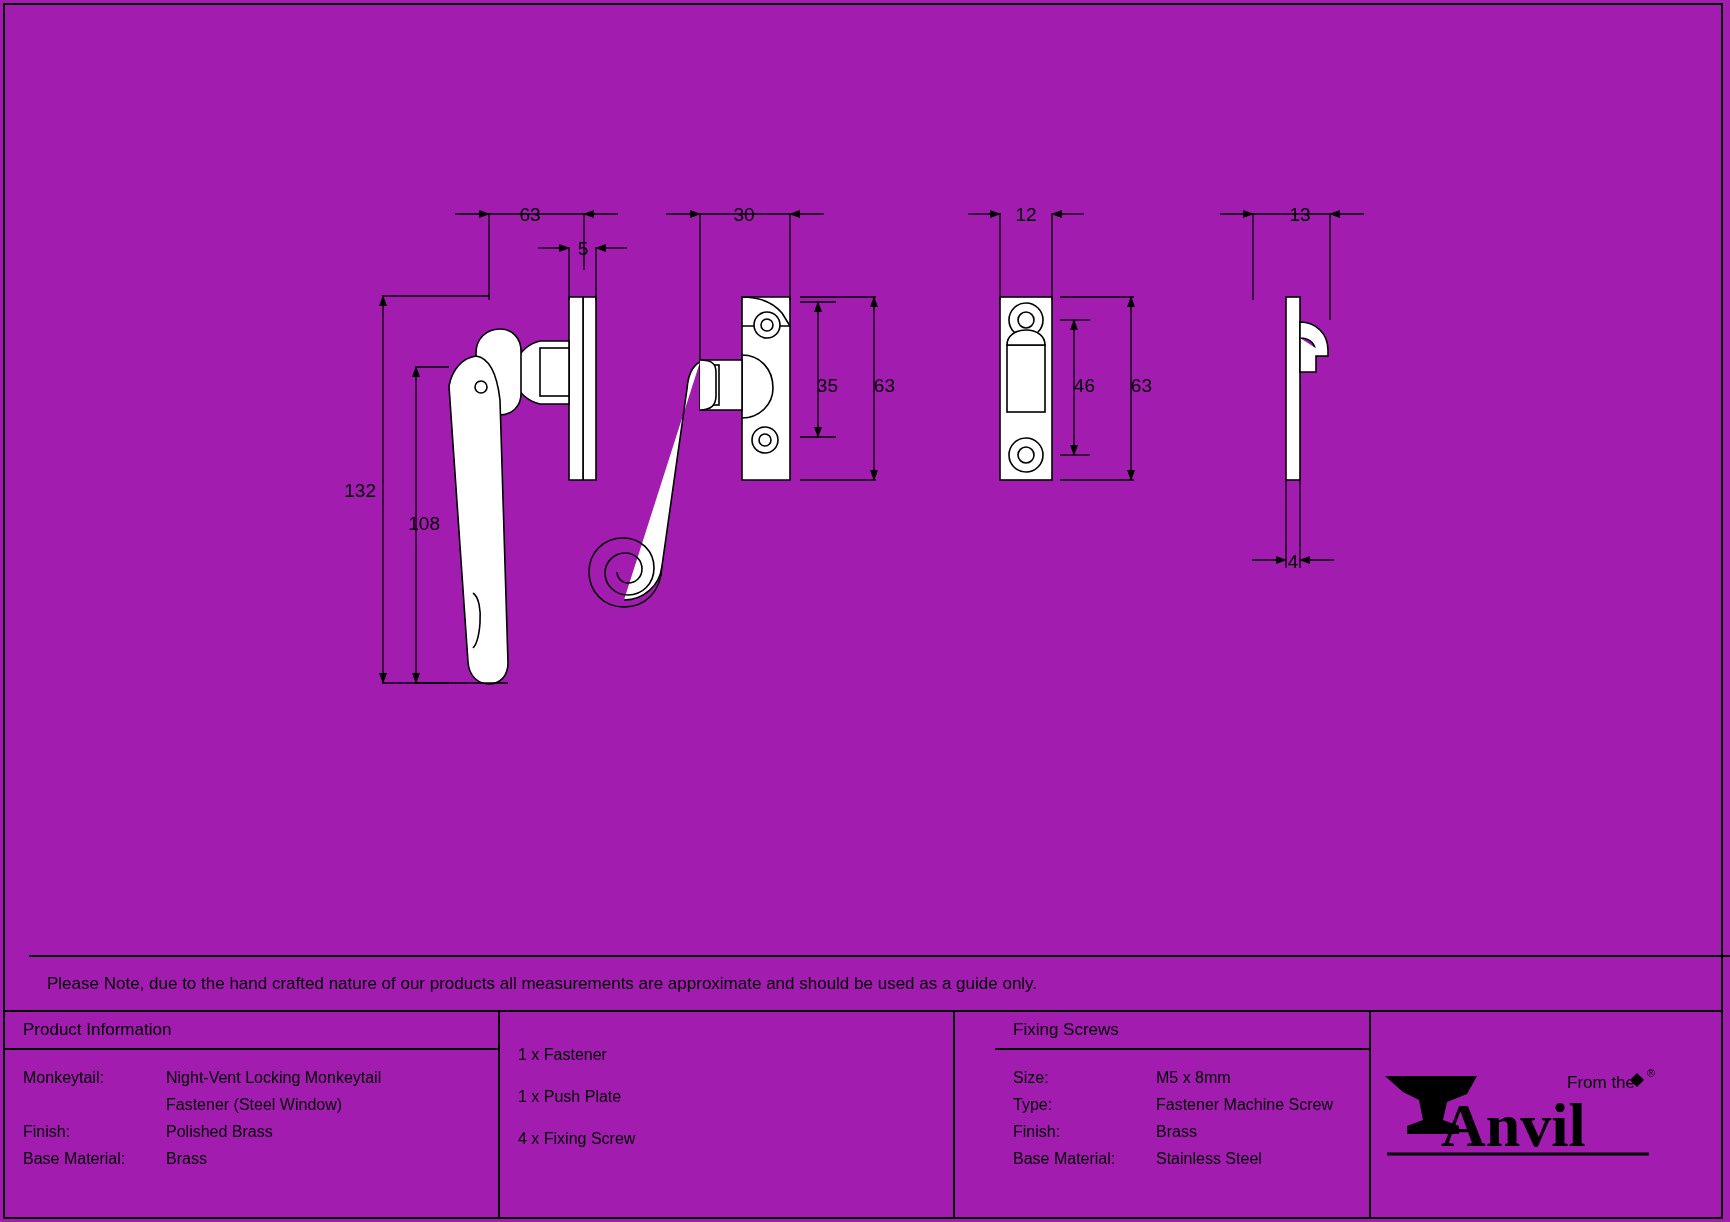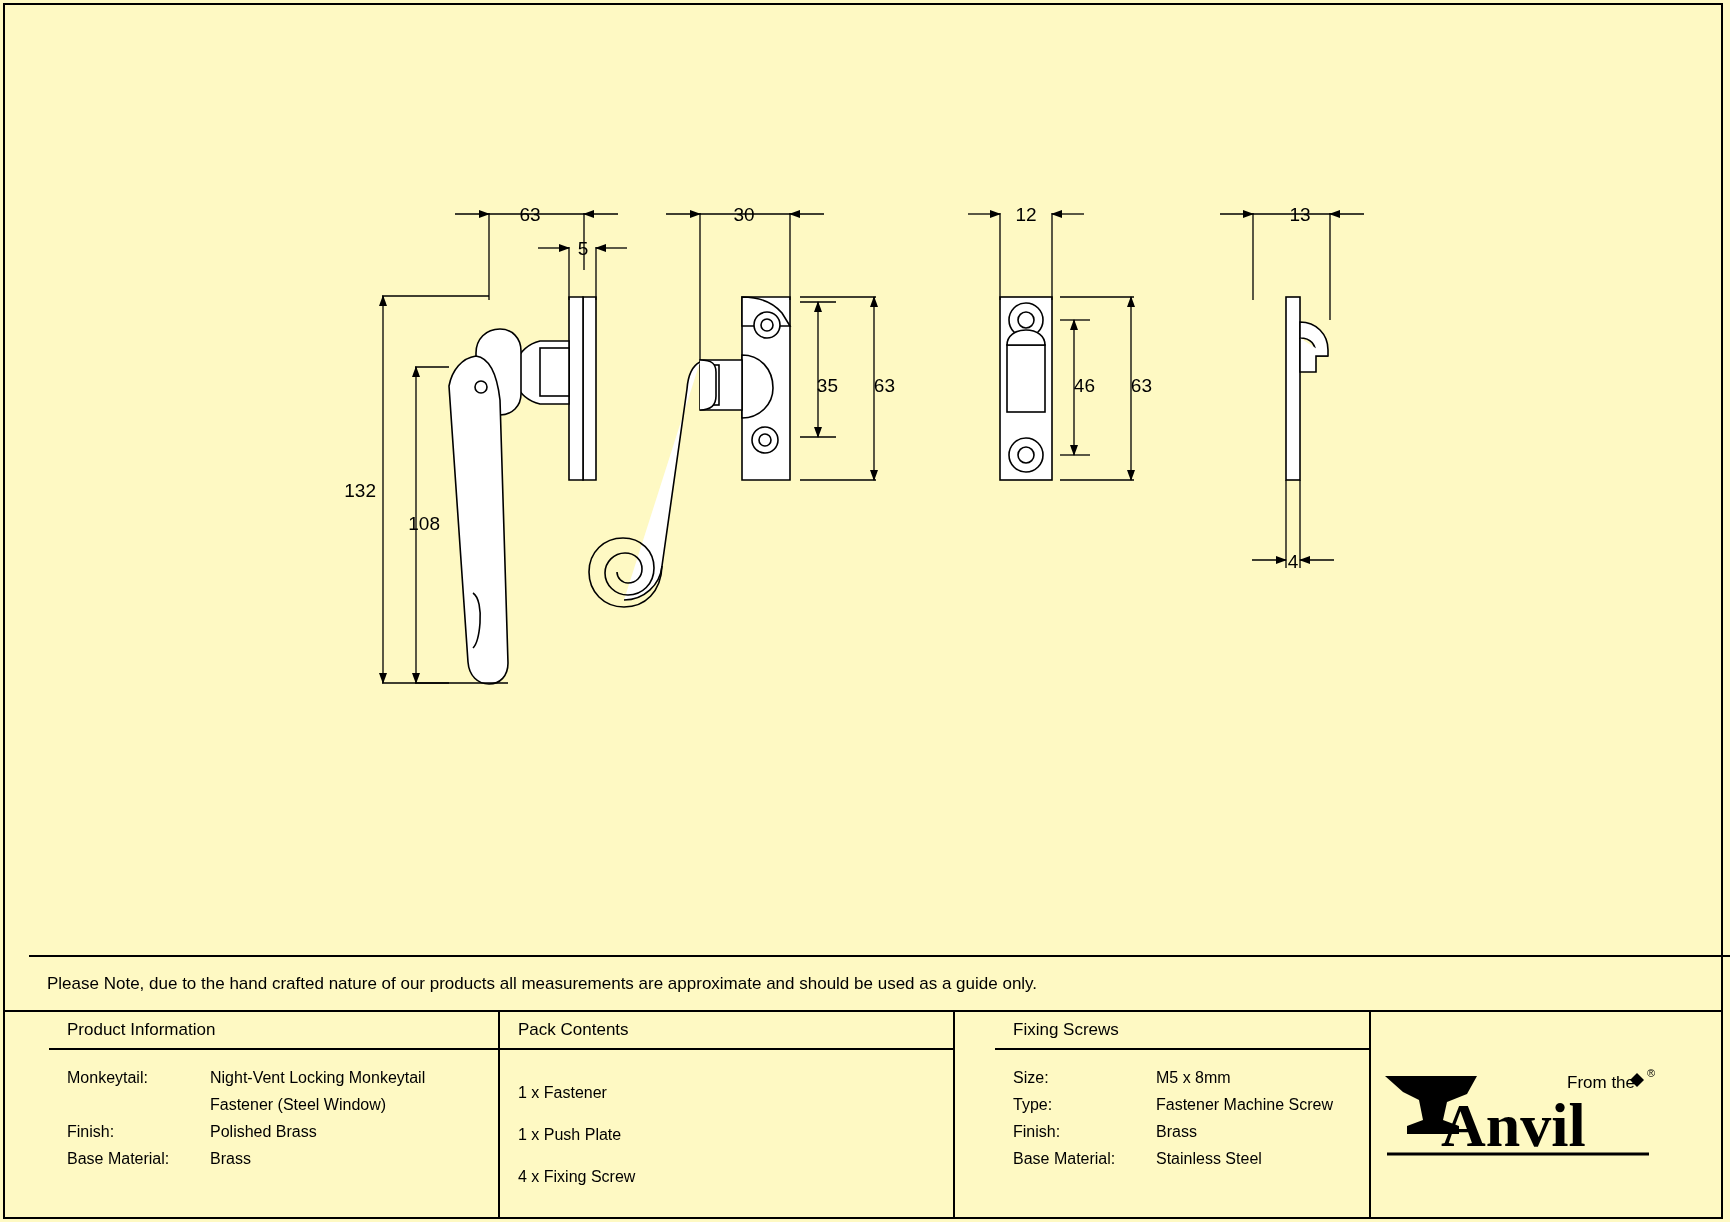--- a/index.html
+++ b/index.html
@@ -9,21 +9,21 @@
   }
   body {
     font-family: "Liberation Sans", sans-serif;
     color: #000000;
   }
   #sheet {
     position: relative;
     width: 1730px;
     height: 1222px;
     box-sizing: border-box;
-    background: #fef9c3;
+    background: #a21caf;
   }
   .outer-frame {
     position: absolute;
     left: 3px;
     top: 3px;
     width: 1720px;
     height: 1216px;
     border: 2px solid #000;
     box-sizing: border-box;
   }
@@ -58,21 +58,21 @@
     height: 207px;
     box-sizing: border-box;
     border-top: 2px solid #000;
     display: flex;
   }
   .info-col {
     box-sizing: border-box;
     border-right: 2px solid #000;
     position: relative;
   }
-  .col-1 { width: 495px; padding-left: 44px; }
+  .col-1 { width: 495px; }
   .col-2 { width: 455px; }
   .col-3 { width: 416px; padding-left: 40px; }
   .col-4 { width: 284px; border-right: none; }
   .col-head {
     height: 38px;
     box-sizing: border-box;
     border-bottom: 2px solid #000;
     display: flex;
     align-items: center;
     padding-left: 18px;
@@ -282,21 +282,20 @@
           <span class="v">Polished Brass</span>
         </div>
         <div class="kv">
           <span class="k">Base Material:</span>
           <span class="v">Brass</span>
         </div>
       </div>
     </div>
 
     <div class="info-col col-2">
-      <div class="col-head">Pack Contents</div>
       <div class="col-body">
         <div class="plain-line">1 x Fastener</div>
         <div class="plain-line">1 x Push Plate</div>
         <div class="plain-line">4 x Fixing Screw</div>
       </div>
     </div>
 
     <div class="info-col col-3">
       <div class="col-head">Fixing Screws</div>
       <div class="col-body">

